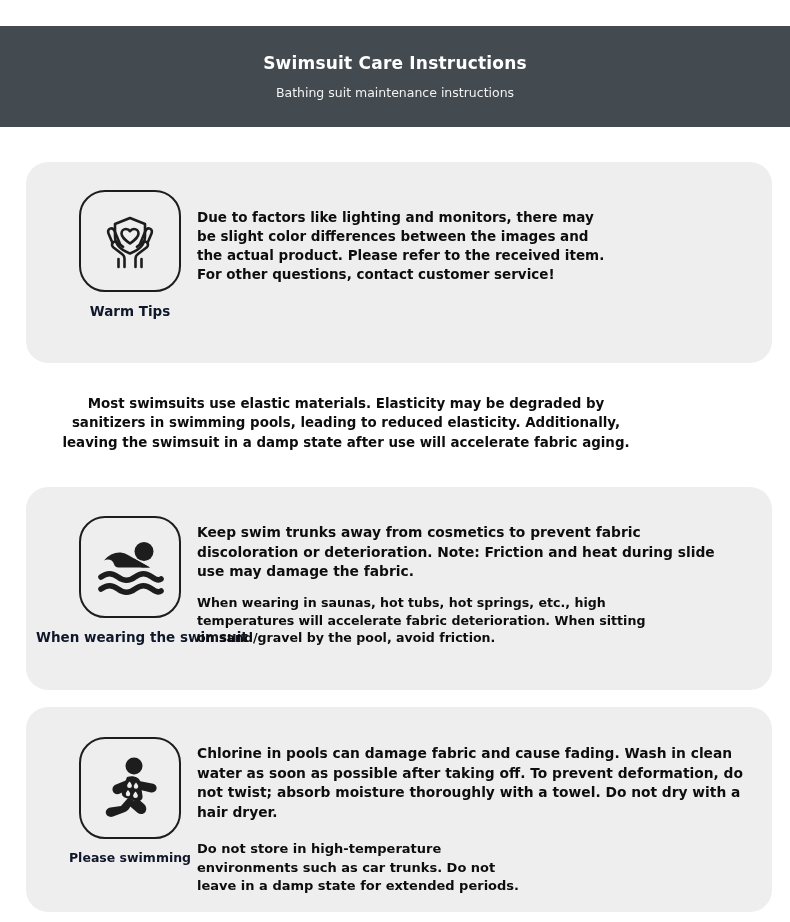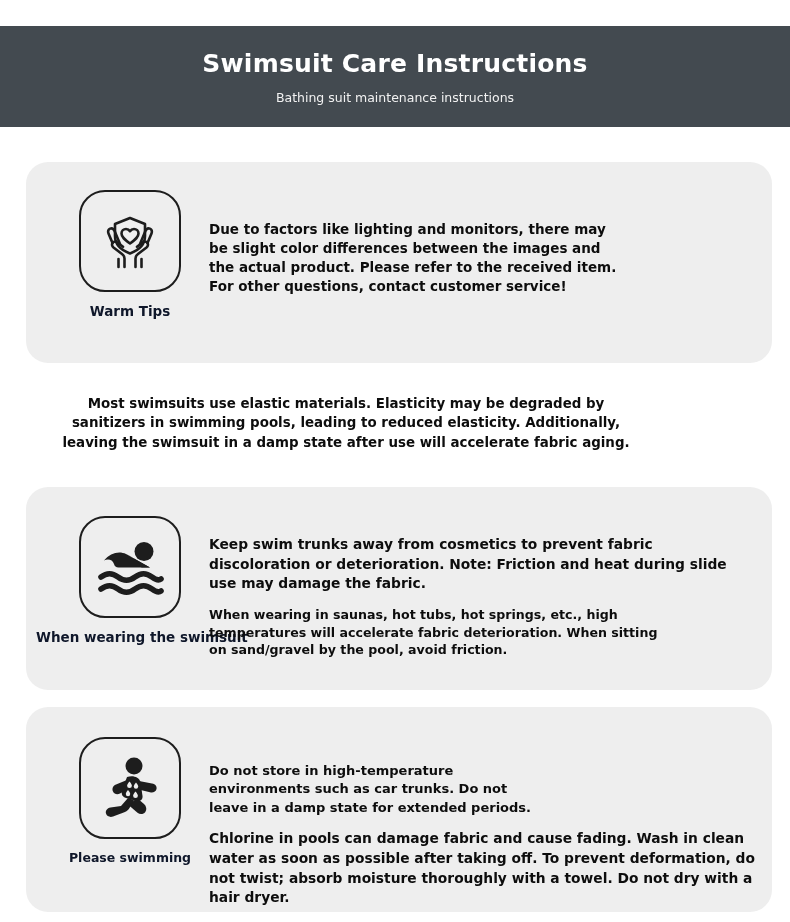--- a/index.html
+++ b/index.html
@@ -23,21 +23,21 @@
     width: 790px;
     height: 101px;
     background: #434a50;
     display: flex;
     flex-direction: column;
     align-items: center;
     justify-content: center;
   }
   .header-title {
     color: #ffffff;
-    font-size: 25px;
+    font-size: 17px;
     font-weight: bold;
     letter-spacing: 0.2px;
     line-height: 1.2;
     margin: 0 0 11px 0;
     text-align: center;
   }
   .header-subtitle {
     color: #f2f2f2;
     font-size: 12.5px;
     font-weight: normal;
@@ -96,21 +96,21 @@
   .text-col {
     position: absolute;
     color: #0d0d0d;
     font-weight: bold;
   }
   #card-1 .text-col { left: 171px; top: 46px; width: 560px; }
   #card-2 .text-col { left: 171px; top: 36px; width: 565px; }
   #card-3 .text-col { left: 171px; top: 37px; width: 570px; }
 
   .para {
-    margin: 12px;
+    margin: 0;
     line-height: 1.42;
     white-space: pre-line;
   }
   #card-1 .para   { font-size: 13.5px; }
   #card-2 .para-a { font-size: 13.8px; }
   #card-2 .para-b { font-size: 12.6px; margin-top: 12px; }
   #card-3 .para-a { font-size: 13.8px; }
   #card-3 .para-b { font-size: 13.0px; margin-top: 18px; }
 
   
@@ -244,25 +244,25 @@
           <path d="M35.5 29.5 c1.6 2 2.4 3.2 2.4 4.2 a2.4 2.4 0 0 1 -4.8 0 c0 -1 0.8 -2.2 2.4 -4.2 z"></path>
           <path d="M42 30.5 c1.5 1.9 2.2 3 2.2 4 a2.2 2.2 0 0 1 -4.4 0 c0 -1 0.7 -2.1 2.2 -4 z"></path>
           <path d="M34 38 c1.5 1.9 2.2 3 2.2 4 a2.2 2.2 0 0 1 -4.4 0 c0 -1 0.7 -2.1 2.2 -4 z"></path>
           <path d="M41.5 39.5 c1.6 2 2.4 3.2 2.4 4.2 a2.4 2.4 0 0 1 -4.8 0 c0 -1 0.8 -2.2 2.4 -4.2 z"></path>
         </g>
       </svg>
     </div>
     <div class="icon-label">Please swimming</div>
   </div>
   <div class="text-col">
-    <p class="para para-b">Do not store in high-temperature
-environments such as car trunks. Do not
-leave in a damp state for extended periods.</p>
     <p class="para para-a">Chlorine in pools can damage fabric and cause fading. Wash in clean
 water as soon as possible after taking off. To prevent deformation, do
 not twist; absorb moisture thoroughly with a towel. Do not dry with a
 hair dryer.</p>
+    <p class="para para-b">Do not store in high-temperature
+environments such as car trunks. Do not
+leave in a damp state for extended periods.</p>
   </div>
 </div>
 
 <div class="note-block">Most swimsuits use elastic materials. Elasticity may be degraded by
 sanitizers in swimming pools, leading to reduced elasticity. Additionally,
 leaving the swimsuit in a damp state after use will accelerate fabric aging.</div>
 
 </body></html>

